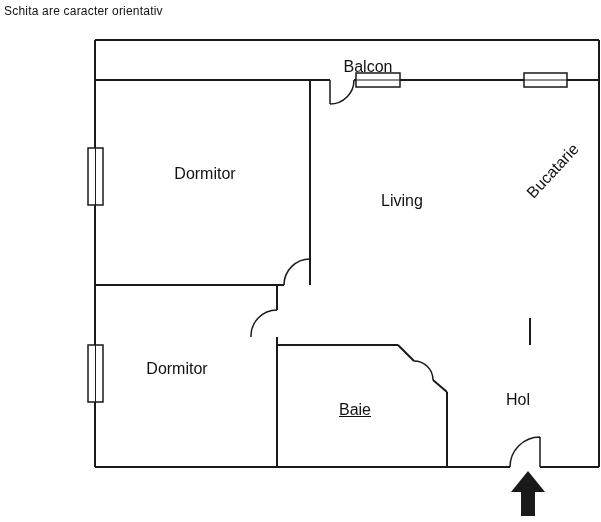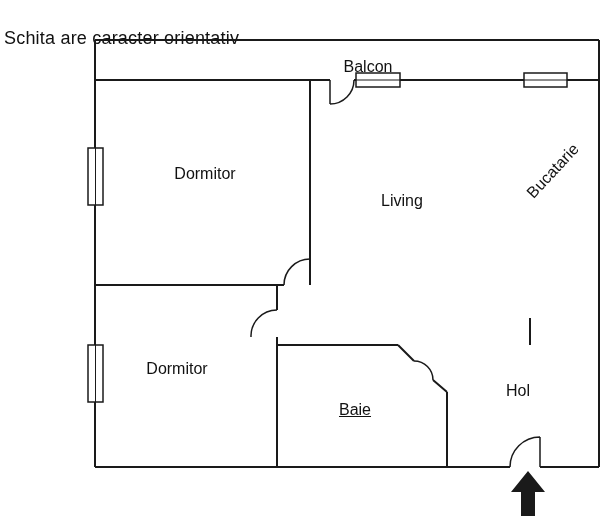--- a/index.html
+++ b/index.html
@@ -9,24 +9,23 @@
     position: relative;
     width: 601px;
     height: 522px;
     background: #ffffff;
     overflow: hidden;
   }
   .disclaimer {
     position: absolute;
     left: 4px;
     top: 4px;
-    font-size: 18px;
+    font-size: 12px;
     color: #111111;
     letter-spacing: 0.2px;
-    margin-top: 24px;
   }
   .plan-svg {
     position: absolute;
     left: 0;
     top: 0;
     width: 601px;
     height: 522px;
   }
   .room-label {
     position: absolute;
@@ -99,15 +98,15 @@
   <div class="room-label" style="left:205px; top:174px;">Dormitor</div>
 
   <div class="room-label" style="left:402px; top:201px;">Living</div>
 
   <div class="room-label rotated" style="left:553px; top:171px;">Bucatarie</div>
 
   <div class="room-label" style="left:177px; top:369px;">Dormitor</div>
 
   <div class="room-label" style="left:355px; top:410px;text-decoration:underline;">Baie</div>
 
-  <div class="room-label" style="left:518px; top:391px;">Hol</div>
+  <div class="room-label" style="left:518px; top:400px;">Hol</div>
 
 </div>
 
 </body></html>

